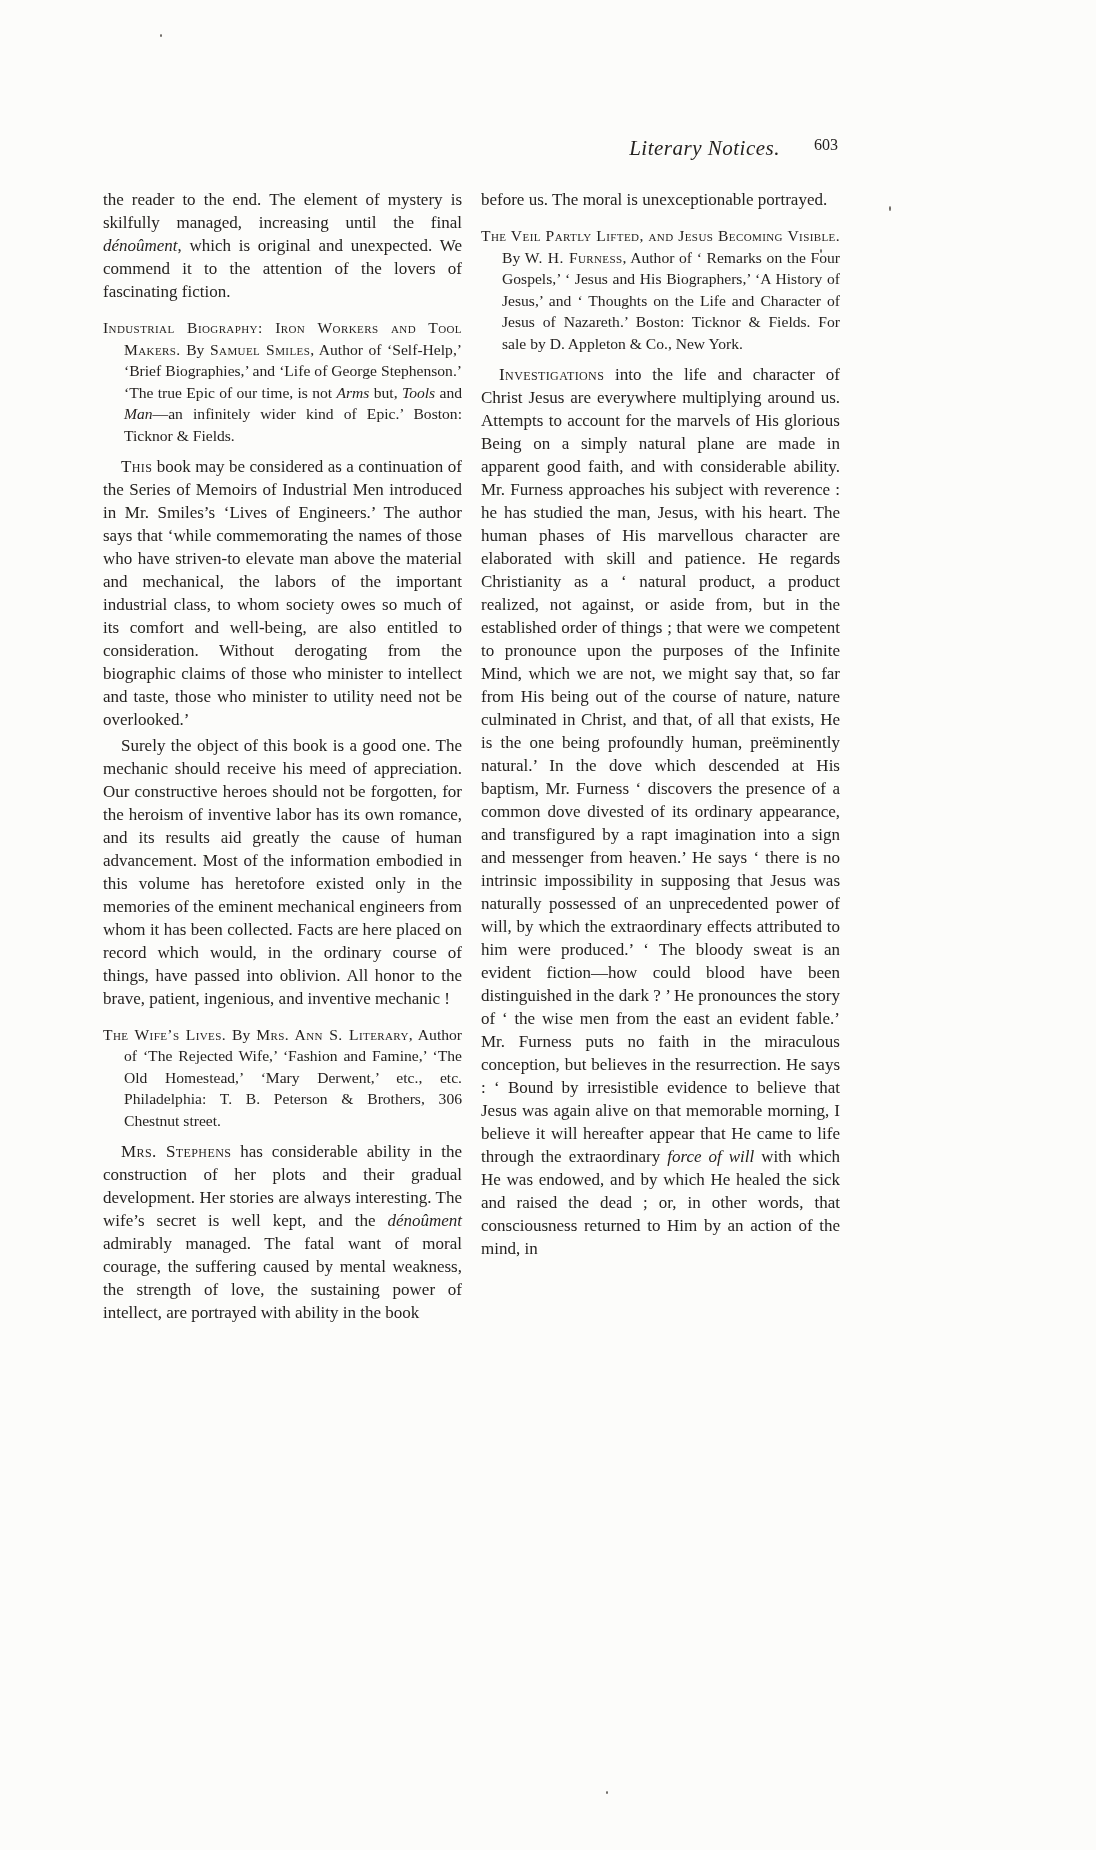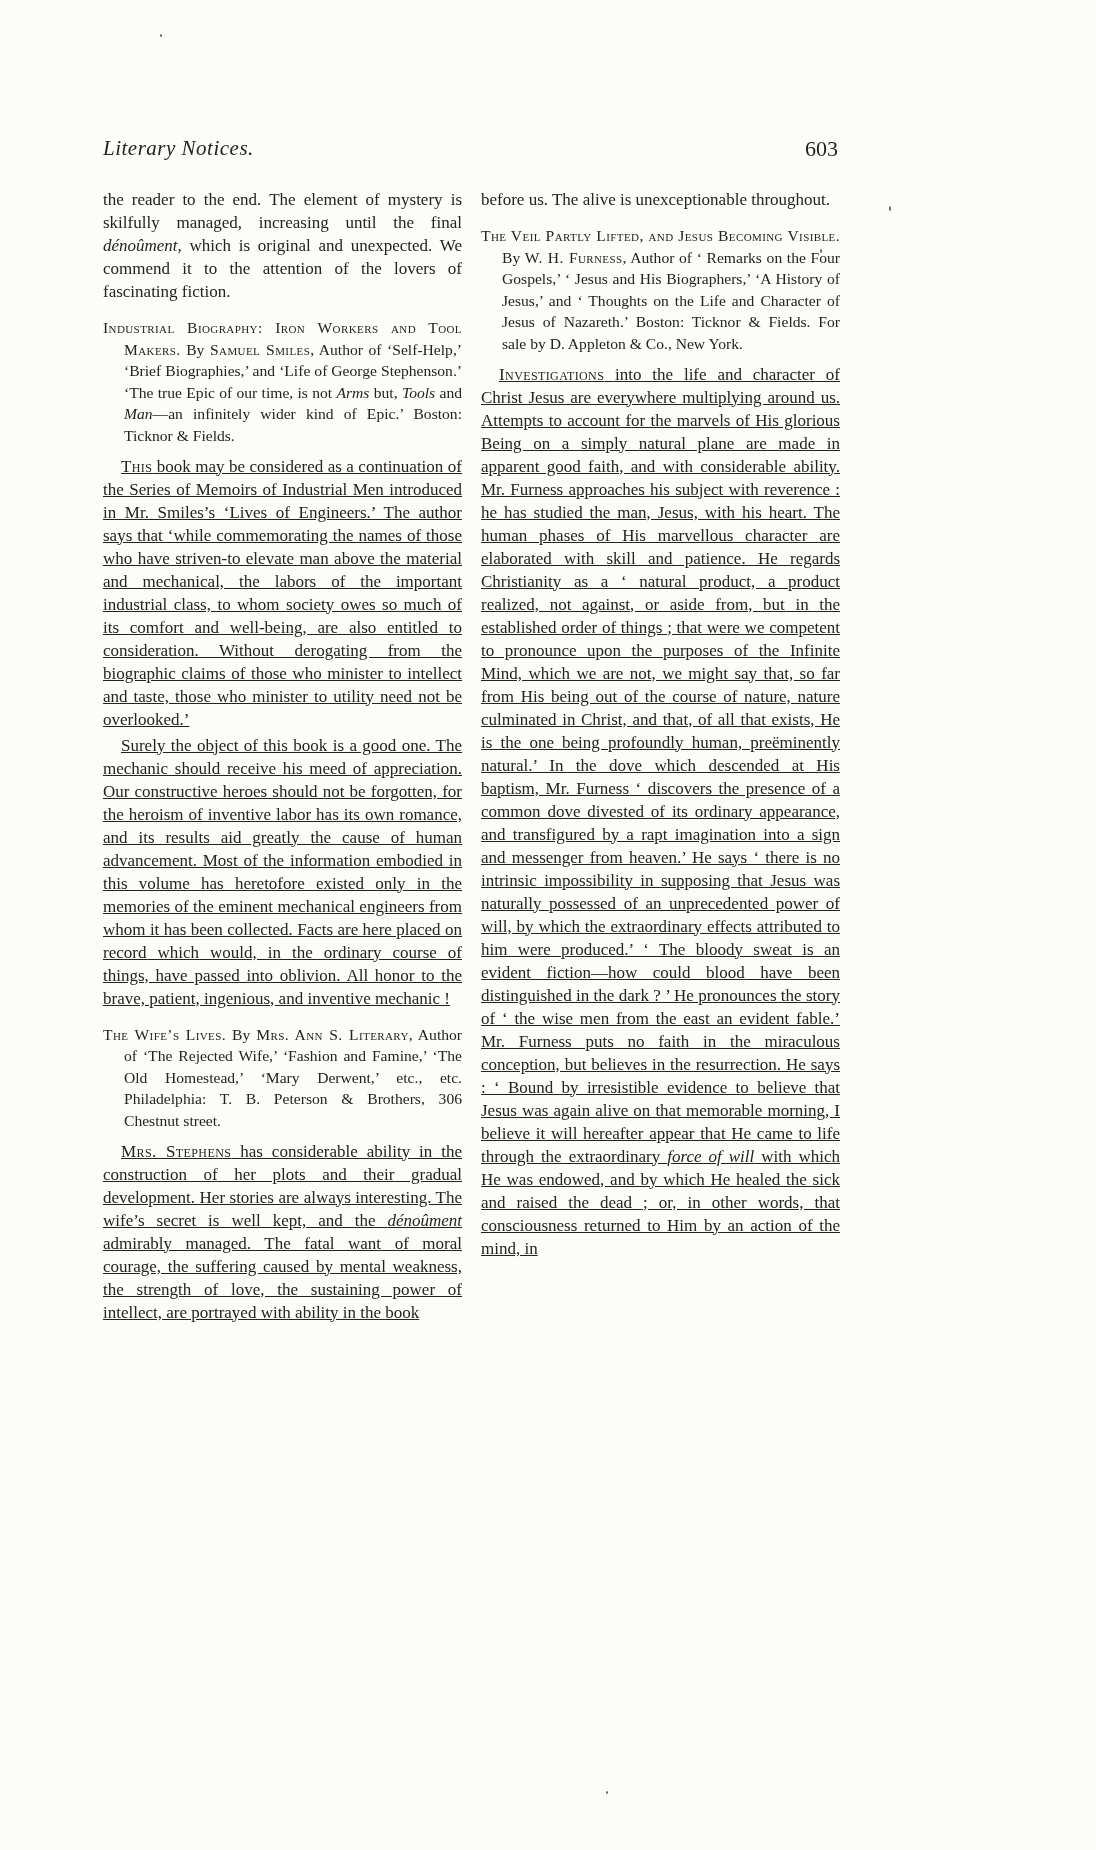--- a/index.html
+++ b/index.html
@@ -18,46 +18,46 @@
     top: 136px;
     width: 737px;
   }
   .running-head {
     position: relative;
     height: 36px;
     margin-bottom: 16px;
   }
   .running-head .title {
     position: absolute;
-    left: 0; right: 76px;
-    text-align: left;
+    left: 0; right: 60px;
+    text-align: right;
     font-style: italic;
     font-size: 21px;
     letter-spacing: 0.5px;
   }
   .running-head .pagenum {
     position: absolute;
     right: 2px;
     top: 0;
-    font-size: 22px;
+    font-size: 16px;
   }
   .cols {
     display: flex;
     gap: 19px;
     justify-content: flex-end;
   }
   .col {
     flex: 1 1 0;
     min-width: 0;
     text-align: justify;
     font-size: 17px;
     line-height: 23px;
   }
   .col p { margin: 0 0 3px 0; }
-  p.para  { text-indent: 18px; text-decoration: underline; }
+  p.para  { text-indent: 18px; }
   p.flush { text-indent: 0; }
   p.entry {
     font-size: 15.6px;
     line-height: 21.6px;
     padding-left: 21px;
     text-indent: -21px;
     margin: 14px 0 8px 0;
   }
   .sc { font-variant: small-caps; letter-spacing: 0.4px; }
   .i  { font-style: italic; }
@@ -85,19 +85,19 @@
   <div class="cols">
     <div class="col">
         <p class="flush"><span>the reader to the end.  The element of mystery is skilfully managed, increasing until the final </span><span class="i">dénoûment</span><span>, which is original and unexpected.  We commend it to the attention of the lovers of fascinating fiction.</span></p>
         <p class="entry"><span class="sc">Industrial Biography: Iron Workers and Tool Makers.</span><span>  By </span><span class="sc">Samuel Smiles</span><span>, Author of ‘Self-Help,’ ‘Brief Biographies,’ and ‘Life of George Stephenson.’  ‘The true Epic of our time, is not </span><span class="i">Arms</span><span> but, </span><span class="i">Tools</span><span> and </span><span class="i">Man</span><span>—an infinitely wider kind of Epic.’  Boston: Ticknor &amp; Fields.</span></p>
         <p class="para"><span class="sc">This</span><span> book may be considered as a continuation of the Series of Memoirs of Industrial Men introduced in Mr. Smiles’s ‘Lives of Engineers.’   The author says that ‘while commemorating the names of those who have striven-to elevate man above the material and mechanical, the labors of the important industrial class, to whom society owes so much of its comfort and well-being, are also entitled to consideration.  Without derogating from the biographic claims of those who minister to intellect and taste, those who minister to utility need not be overlooked.’</span></p>
         <p class="para"><span>Surely the object of this book is a good one.  The mechanic should receive his meed of appreciation.  Our constructive heroes should not be forgotten, for the heroism of inventive labor has its own romance, and its results aid greatly the cause of human advancement.  Most of the information embodied in this volume has heretofore existed only in the memories of the eminent mechanical engineers from whom it has been collected.  Facts are here placed on record which would, in the ordinary course of things, have passed into oblivion.  All honor to the brave, patient, ingenious, and inventive mechanic !</span></p>
         <p class="entry"><span class="sc">The Wife’s Lives.</span><span>  By </span><span class="sc">Mrs. Ann S. Literary</span><span>, Author of ‘The Rejected Wife,’ ‘Fashion and Famine,’ ‘The Old Homestead,’ ‘Mary Derwent,’ etc., etc.  Philadelphia:  T.  B.  Peterson  &amp;  Brothers,  306 Chestnut street.</span></p>
         <p class="para"><span class="sc">Mrs. Stephens</span><span> has considerable ability in the construction of her plots and their gradual development.  Her stories are always interesting.  The wife’s secret is well kept, and the </span><span class="i">dénoûment</span><span> admirably managed.  The fatal want of moral courage, the suffering caused by mental weakness, the strength of love, the sustaining power of intellect, are portrayed with ability in the book</span></p>
       </div>
     <div class="col">
-        <p class="flush"><span>before us.   The alive is unexceptionable throughout.</span></p>
+        <p class="flush"><span>before us.   The moral is unexceptionable portrayed.</span></p>
         <p class="entry"><span class="sc">The Veil Partly Lifted, and Jesus Becoming Visible.</span><span>  By </span><span class="sc">W. H. Furness</span><span>, Author of ‘ Remarks on the Four Gospels,’ ‘ Jesus and His Biographers,’ ‘A History of Jesus,’ and ‘ Thoughts on the Life and Character of Jesus of Nazareth.’   Boston: Ticknor &amp; Fields.   For sale by D. Appleton &amp; Co., New York.</span></p>
         <p class="para"><span class="sc">Investigations</span><span> into the life and character of Christ Jesus are everywhere multiplying around us.   Attempts to account for the marvels of His glorious Being on a simply natural plane are made in apparent good faith, and with considerable ability.   Mr. Furness approaches his subject with reverence : he has studied the man, Jesus, with his heart.   The human phases of His marvellous character are elaborated with skill and patience.   He regards Christianity as a ‘ natural product, a product realized, not against, or aside from, but in the established order of things ; that were we competent to pronounce upon the purposes of the Infinite Mind, which we are not, we might say that, so far from His being out of the course of nature, nature culminated in Christ, and that, of all that exists, He is the one being profoundly human, preëminently natural.’ In the dove which descended at His baptism, Mr. Furness ‘ discovers the presence of a common dove divested of its ordinary appearance, and transfigured by a rapt imagination into a sign and messenger from heaven.’   He says ‘ there is no intrinsic impossibility in supposing that Jesus was naturally possessed of an unprecedented power of will, by which the extraordinary effects attributed to him were produced.’ ‘ The bloody sweat is an evident fiction—how could blood have been distinguished in the dark ? ’  He pronounces the story of ‘ the wise men from the east an evident fable.’   Mr. Furness puts no faith in the miraculous conception, but believes in the resurrection.   He says :  ‘ Bound by irresistible evidence to believe that Jesus was again alive on that memorable morning, I believe it will hereafter appear that He came to life through the extraordinary </span><span class="i">force of will</span><span> with which He was endowed, and by which He healed the sick and raised the dead ; or, in other words, that consciousness returned to Him by an action of the mind, in</span></p>
       </div>
   </div>
 
 </div>
 
 </body></html>

